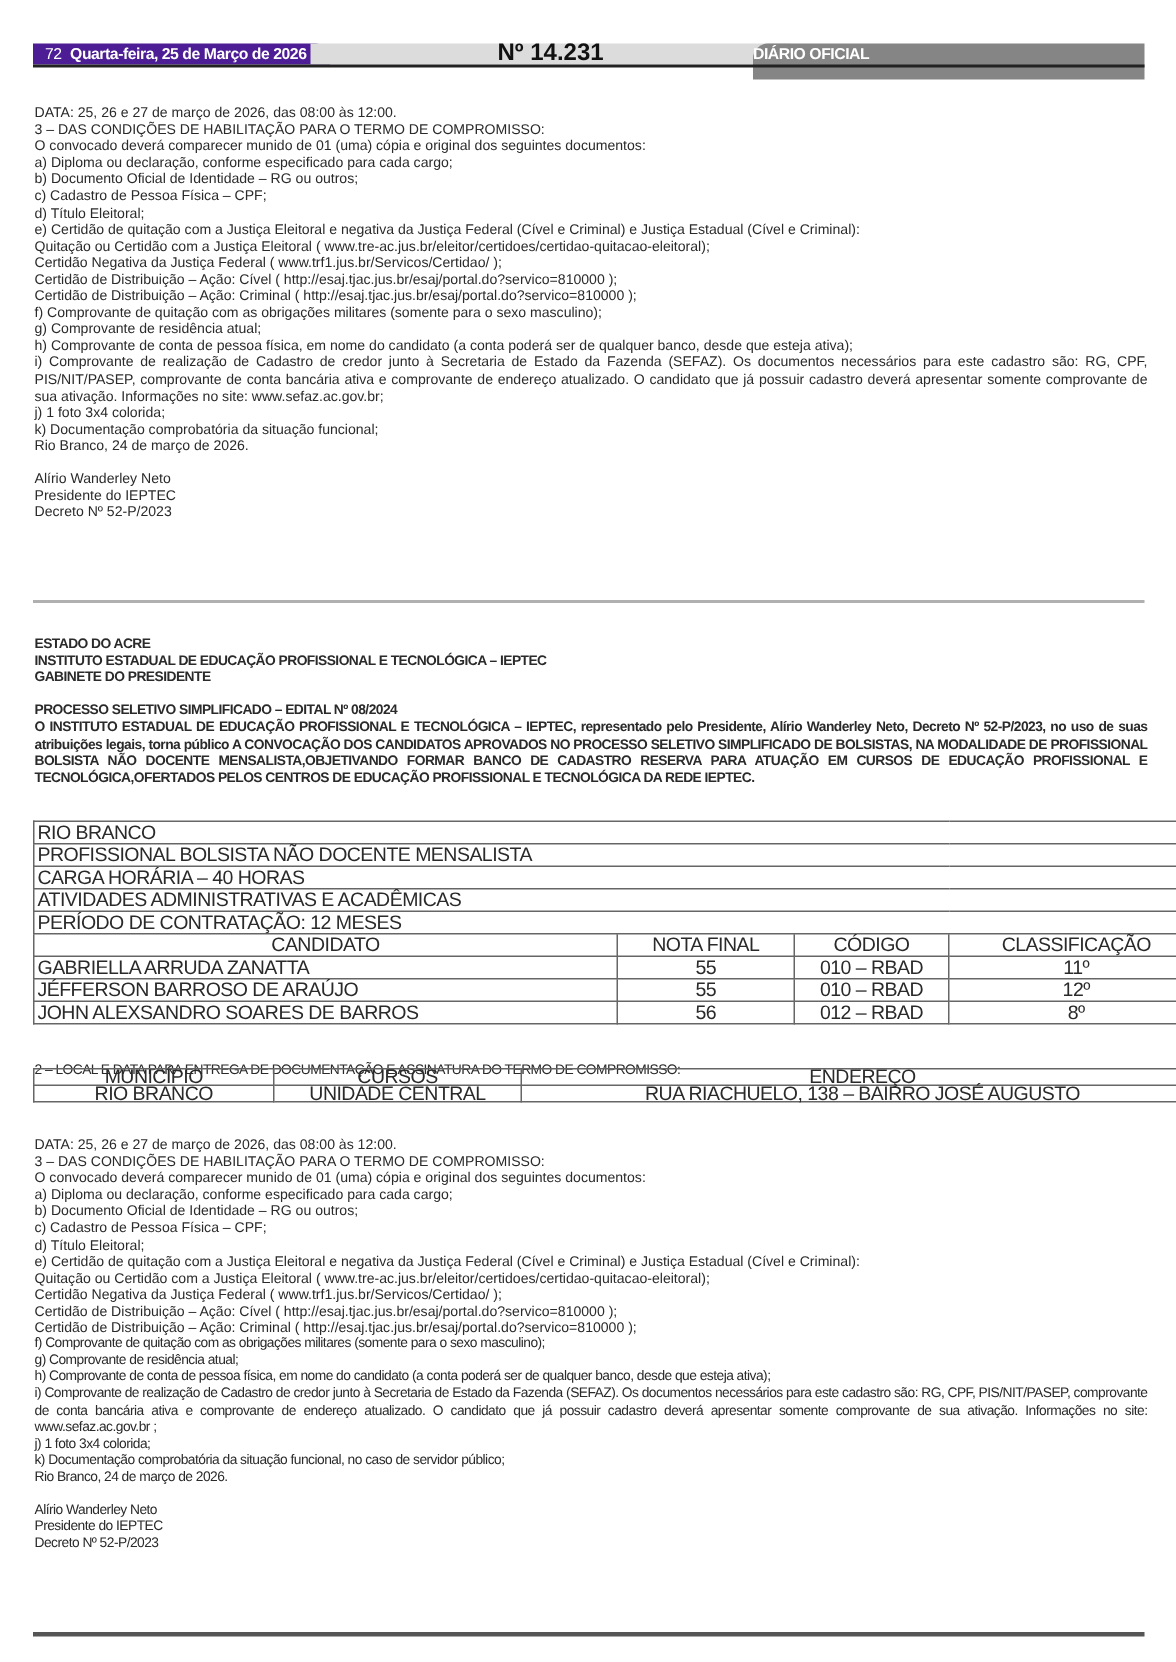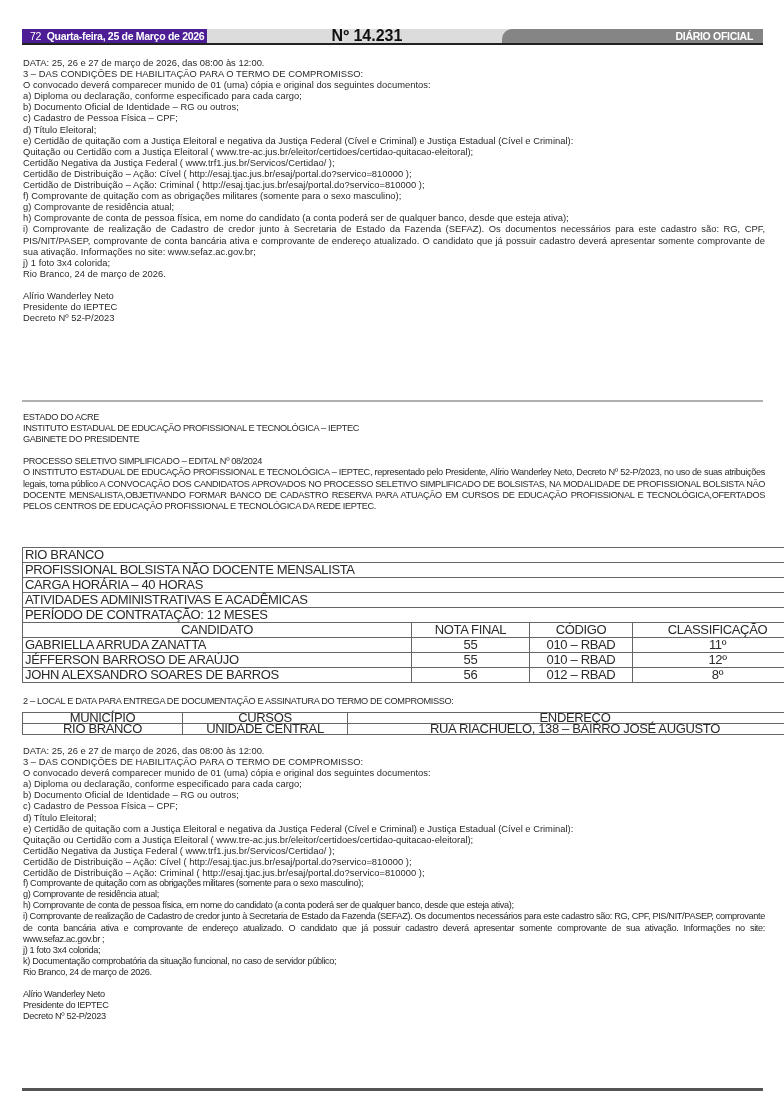--- a/index.html
+++ b/index.html
@@ -5,25 +5,25 @@
     html, body { margin: 0; padding: 0; background: #ffffff; }
     body { width: 784px; height: 1108px; position: relative; overflow: hidden;
       font-family: "Liberation Sans", sans-serif; color: #222; }
     .header { position: absolute; left: 22px; top: 29px; width: 741px; height: 14px; }
     .hdr-left { position: absolute; left: 0; top: 0; width: 190px; height: 14px; background: #4c1d95;
       color: #fff; font-size: 10.5px; font-weight: bold; line-height: 14px; padding-left: 8px;
       border-top-right-radius: 10px; letter-spacing: -0.3px; }
     .hdr-left .pg { font-weight: normal; margin-right: 3px; }
     .hdr-mid { position: absolute; left: 185px; top: 0; width: 320px; height: 14px; background: #dcdcdc;
       text-align: center; font-size: 16px; font-weight: bold; line-height: 14px; color: #111; }
-    .hdr-right { position: absolute; left: 480px; top: 0; width: 261px; height: 14px; background: #858585;
-      color: #fff; font-size: 10.5px; font-weight: bold; line-height: 14px; text-align: right;
+    .hdr-right { position: absolute; left: 480px; top: 0; width: 261px; height: 24px; background: #858585;
+      color: #fff; font-size: 10.5px; font-weight: bold; line-height: 14px; text-align: left;
       padding-right: 10px; box-sizing: border-box; border-top-left-radius: 10px; letter-spacing: -0.3px; }
     .hdr-rule { position: absolute; left: 22px; top: 43px; width: 741px; height: 2px; background: #222; }
-    .block { position: absolute; left: 23px; width: 742px; font-size: 9.4px; line-height: 11.1px; color: #2a2a2a; }
+    .block { position: absolute; left: 23px; width: 742px; font-size: 9.4px; line-height: 11.1px; color: #2a2a2a; margin-top: 12px; }
     .block p { margin: 0; white-space: nowrap; }
     .block p.wrap { white-space: normal; text-align: justify; }
     .gap { height: 11.1px; }
     .rule-thin { position: absolute; left: 22px; width: 741px; height: 2px; background: #b0b0b0; }
     .rule-thick { position: absolute; left: 22px; width: 741px; height: 3px; background: #555; }
     .narrow { font-size: 9.2px; letter-spacing: -0.35px; }
     table { border-collapse: collapse; position: absolute; left: 22px; width: 781px;
       font-size: 13px; letter-spacing: -0.35px; color: #2a2a2a; }
     td { border: 1px solid #666; padding: 0 2px; height: 14px; line-height: 14px; white-space: nowrap; }
     td.c { text-align: center; }
@@ -50,30 +50,31 @@
   <p>e) Certidão de quitação com a Justiça Eleitoral e negativa da Justiça Federal (Cível e Criminal) e Justiça Estadual (Cível e Criminal):</p>
   <p>Quitação ou Certidão com a Justiça Eleitoral ( www.tre-ac.jus.br/eleitor/certidoes/certidao-quitacao-eleitoral);</p>
   <p>Certidão Negativa da Justiça Federal ( www.trf1.jus.br/Servicos/Certidao/ );</p>
   <p>Certidão de Distribuição – Ação: Cível ( http://esaj.tjac.jus.br/esaj/portal.do?servico=810000 );</p>
   <p>Certidão de Distribuição – Ação: Criminal ( http://esaj.tjac.jus.br/esaj/portal.do?servico=810000 );</p>
   <p>f) Comprovante de quitação com as obrigações militares (somente para o sexo masculino);</p>
   <p>g) Comprovante de residência atual;</p>
   <p>h) Comprovante de conta de pessoa física, em nome do candidato (a conta poderá ser de qualquer banco, desde que esteja ativa);</p>
   <p class="wrap">i) Comprovante de realização de Cadastro de credor junto à Secretaria de Estado da Fazenda (SEFAZ). Os documentos necessários para este cadastro são: RG, CPF, PIS/NIT/PASEP, comprovante de conta bancária ativa e comprovante de endereço atualizado. O candidato que já possuir cadastro deverá apresentar somente comprovante de sua ativação. Informações no site: www.sefaz.ac.gov.br;</p>
   <p>j) 1 foto 3x4 colorida;</p>
+  <p>k) Documentação comprobatória da situação funcional;</p>
   <p>Rio Branco, 24 de março de 2026.</p>
   <div class="gap"></div>
   <p>Alírio Wanderley Neto</p>
   <p>Presidente do IEPTEC</p>
   <p>Decreto Nº 52-P/2023</p>
 </div>
 
 <div class="rule-thin" style="top:400px;"></div>
 
-<div class="block narrow" style="top:412px;">
+<div class="block narrow" style="top:412px;font-weight:bold;">
   <p>ESTADO DO ACRE</p>
   <p>INSTITUTO ESTADUAL DE EDUCAÇÃO PROFISSIONAL E TECNOLÓGICA – IEPTEC</p>
   <p>GABINETE DO PRESIDENTE</p>
   <div class="gap"></div>
   <p>PROCESSO SELETIVO SIMPLIFICADO – EDITAL Nº 08/2024</p>
   <p class="wrap">O INSTITUTO ESTADUAL DE EDUCAÇÃO PROFISSIONAL E TECNOLÓGICA – IEPTEC, representado pelo Presidente, Alírio Wanderley Neto, Decreto Nº 52-P/2023, no uso de suas atribuições legais, torna público A CONVOCAÇÃO DOS CANDIDATOS APROVADOS NO PROCESSO SELETIVO SIMPLIFICADO DE BOLSISTAS, NA MODALIDADE DE PROFISSIONAL BOLSISTA NÃO DOCENTE MENSALISTA,OBJETIVANDO FORMAR BANCO DE CADASTRO RESERVA PARA ATUAÇÃO EM CURSOS DE EDUCAÇÃO PROFISSIONAL E TECNOLÓGICA,OFERTADOS PELOS CENTROS DE EDUCAÇÃO PROFISSIONAL E TECNOLÓGICA DA REDE IEPTEC.</p>
 </div>
 
 <table style="top:547px;">
   <colgroup>

